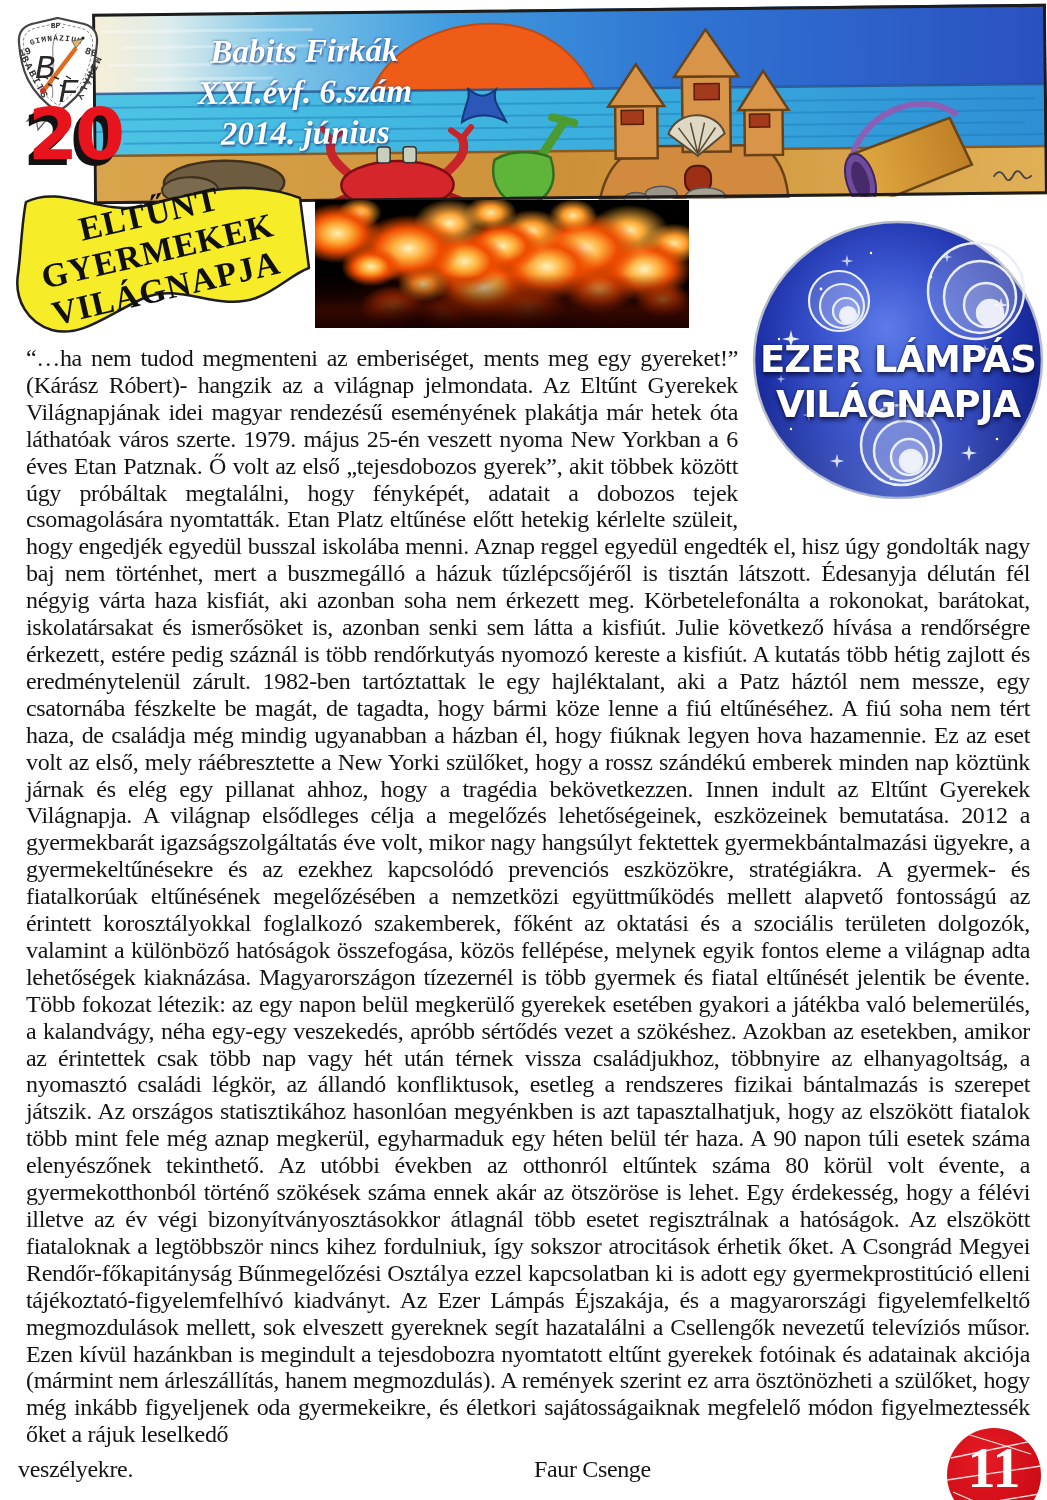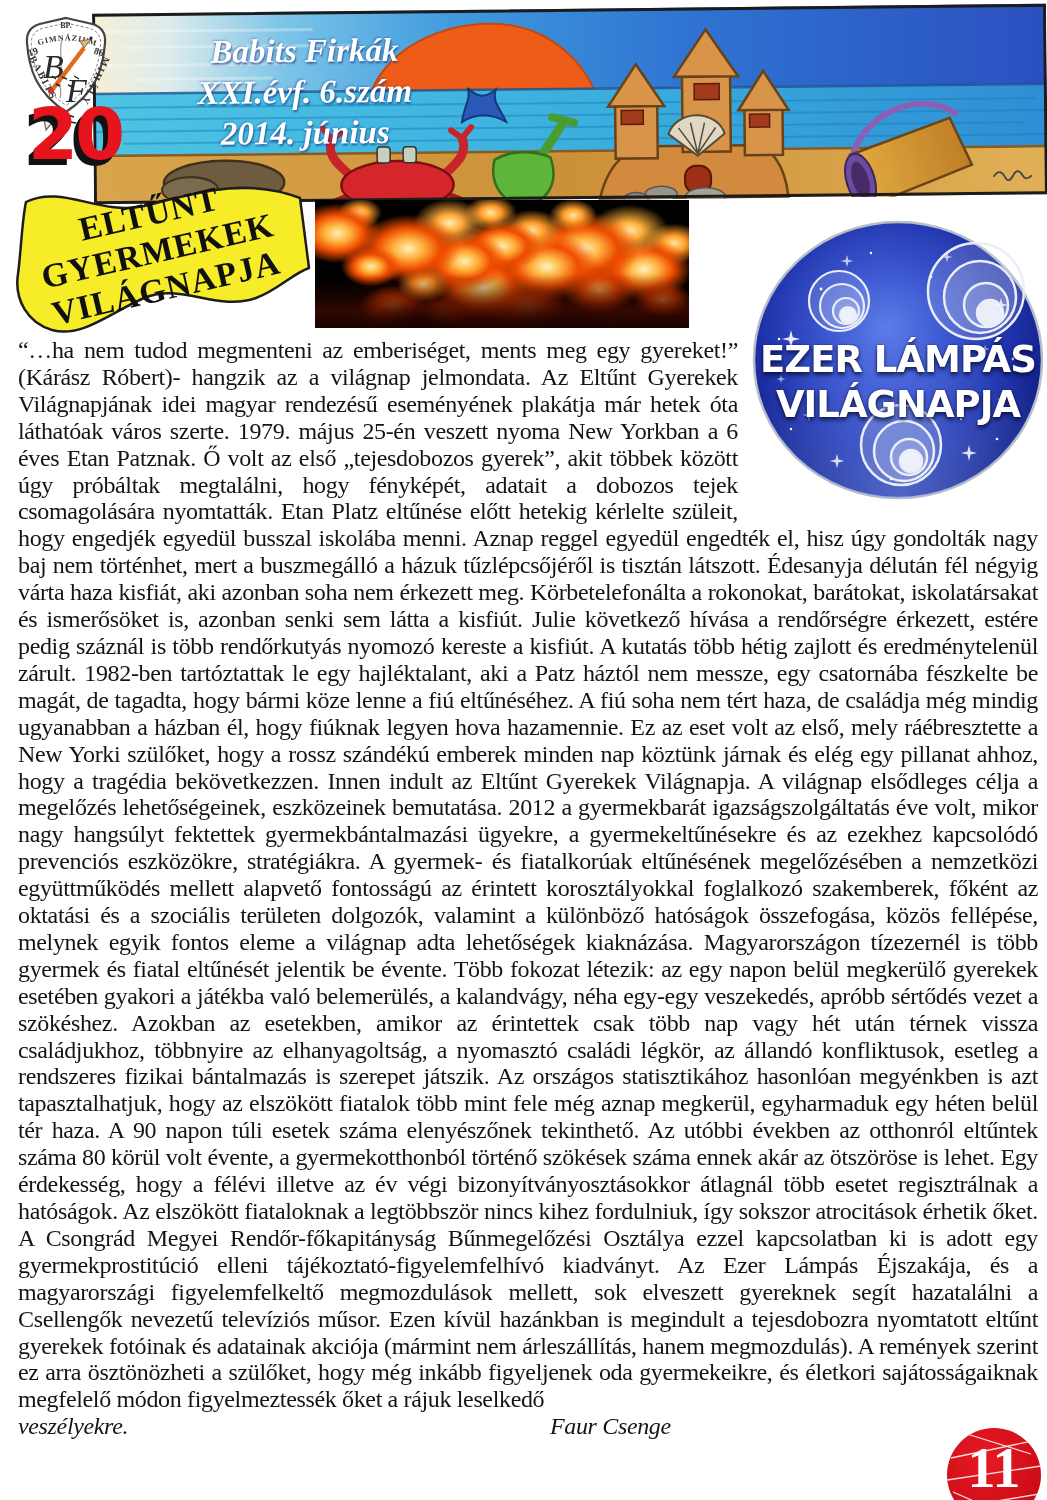--- a/index.html
+++ b/index.html
@@ -8,21 +8,21 @@
 
   
   .banner-wrap{position:absolute;left:93px;top:8px;width:954px;height:192px;
                transform:rotate(-0.6deg);z-index:1;}
   .banner-wrap svg{display:block;width:100%;height:100%;}
   .masthead{position:absolute;left:62px;top:20px;width:300px;text-align:center;
             color:#fff;font-style:italic;font-weight:bold;font-size:33px;line-height:41px;
             text-shadow:1px 2px 2px rgba(25,55,130,.65), -1px -1px 2px rgba(25,55,130,.35);}
 
   
-  .crest{position:absolute;left:16px;top:12px;width:100px;height:128px;z-index:3;}
+  .crest{position:absolute;left:8px;top:12px;width:100px;height:128px;z-index:3;font-family:Liberation Mono, monospace;}
   .crest svg{width:100%;height:100%;}
 
   
   .issue-num{position:absolute;left:28px;top:92px;z-index:3;
              font-family:"DejaVu Sans",sans-serif;font-weight:bold;font-size:72px;
              letter-spacing:-3px;color:#e8141d;
              text-shadow:-5px 6px 0 #121212;}
 
   
   .ribbon{position:absolute;left:4px;top:182px;width:312px;height:160px;z-index:4;}
@@ -70,23 +70,23 @@
   .badge-text{position:absolute;left:0;top:118px;width:100%;text-align:center;
               font-family:"DejaVu Sans",sans-serif;font-weight:800;font-size:37px;
               line-height:45px;letter-spacing:-1px;color:#fff;
               text-shadow:0 3px 4px rgba(5,10,45,.75), 0 0 2px rgba(10,20,80,.8);}
 
   
   .article{position:absolute;left:18px;top:337px;width:1020px;z-index:2;
            font-size:24px;line-height:26.9px;letter-spacing:-0.35px;
            text-align:justify;color:#141414;}
   .badge-spacer{float:right;width:300px;height:170px;}
-  .article p{margin:0;}
-  .final-row{position:relative;height:28px;font-style:italic;}
-  .signature{position:absolute;left:532px;top:0;}
+  .article p{margin:8px;}
+  .final-row{position:relative;height:28px;}
+  .signature{position:absolute;left:516px;top:0;}
 
   
   .pagenum{position:absolute;left:947px;top:1428px;width:94px;height:94px;z-index:3;
            border-radius:50%;
            background:radial-gradient(circle at 40% 32%, #e61b24 0%, #cf0d17 65%, #b40a12 100%);}
   .pagenum svg{position:absolute;left:0;top:0;width:100%;height:100%;border-radius:50%;}
   .pagenum .num{position:absolute;left:0;top:8px;width:100%;text-align:center;
                 font-size:56px;font-weight:bold;color:#fff;}
 </style>
 </head>

